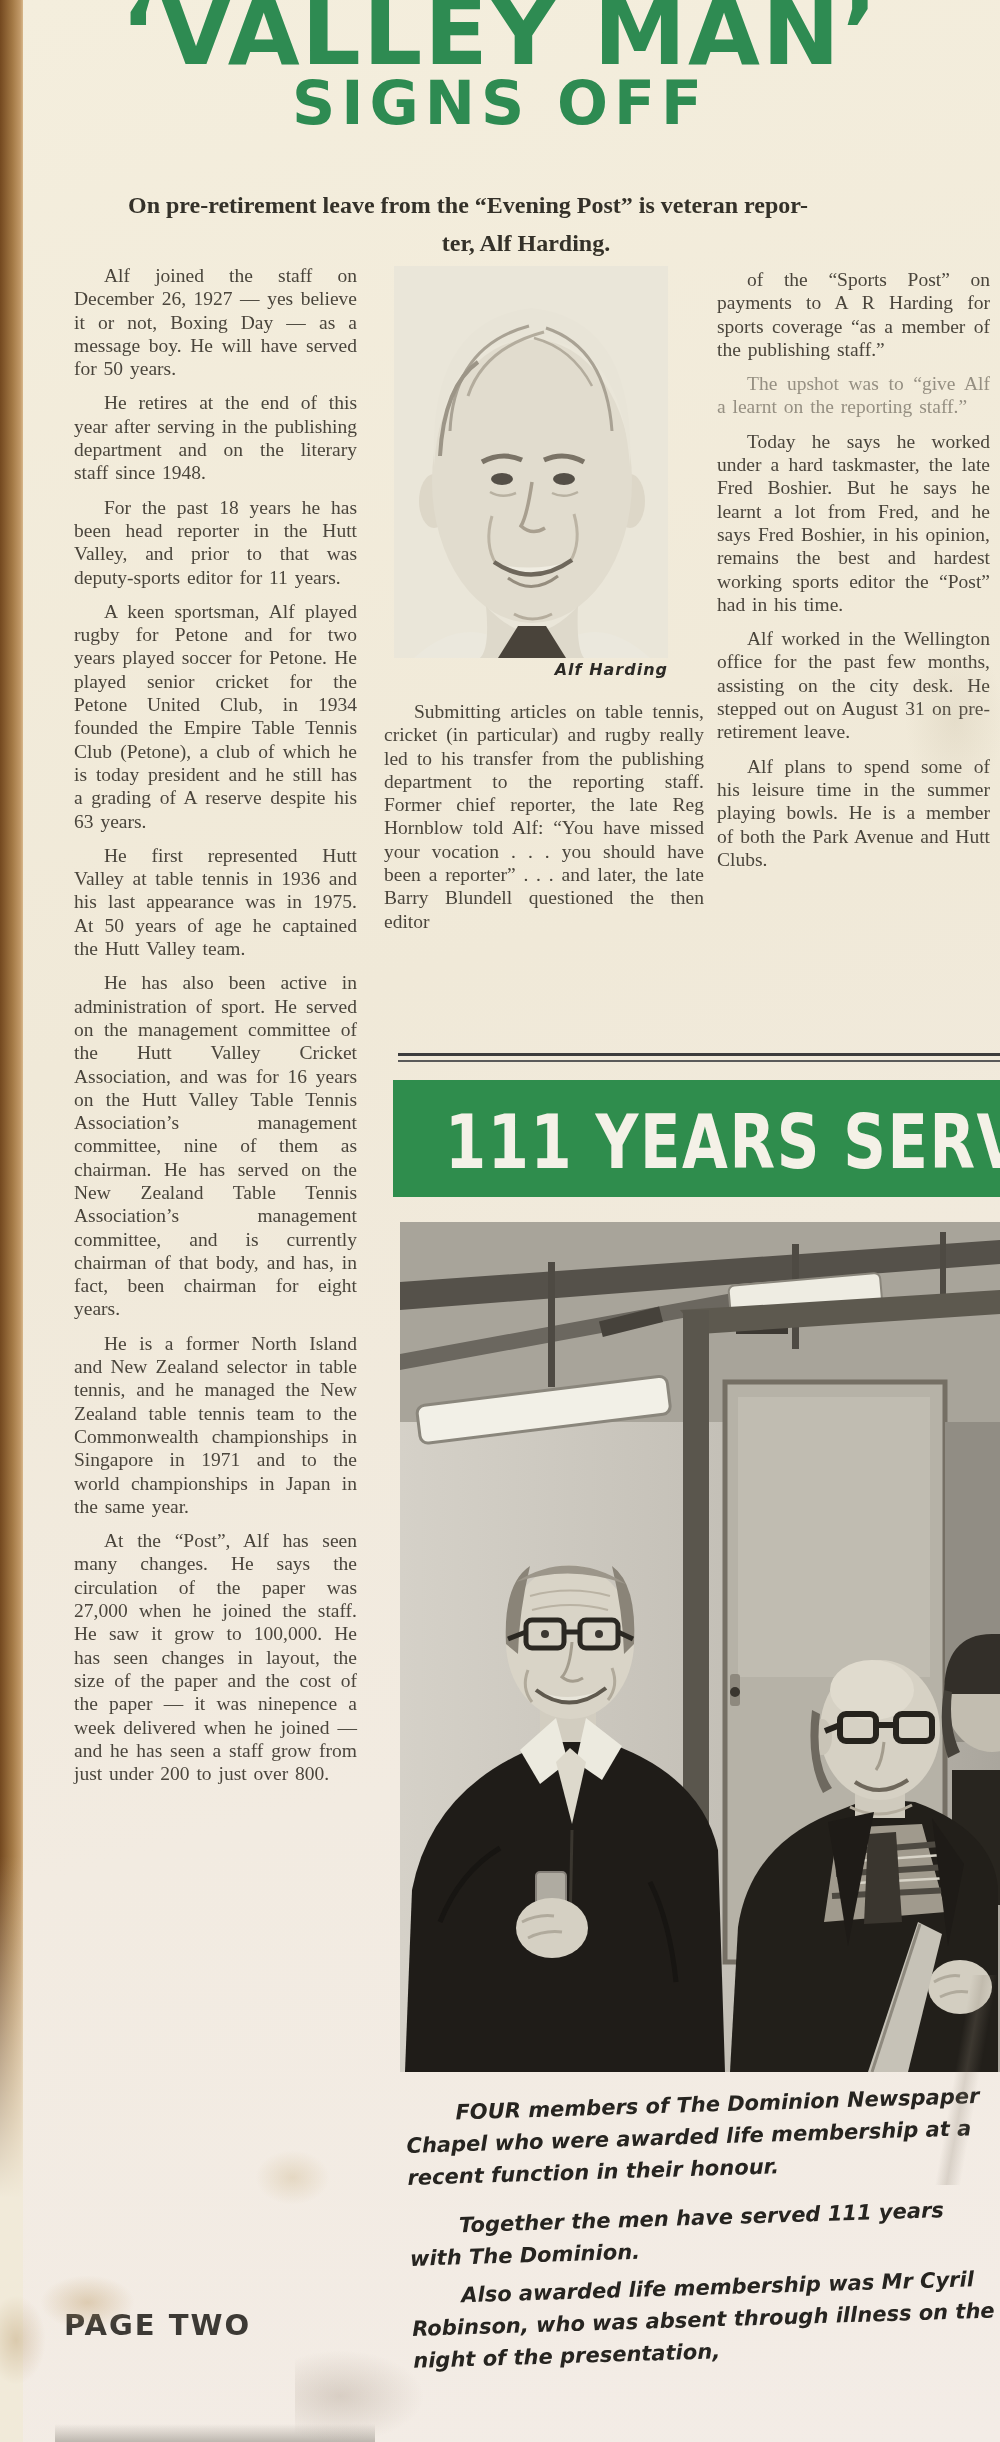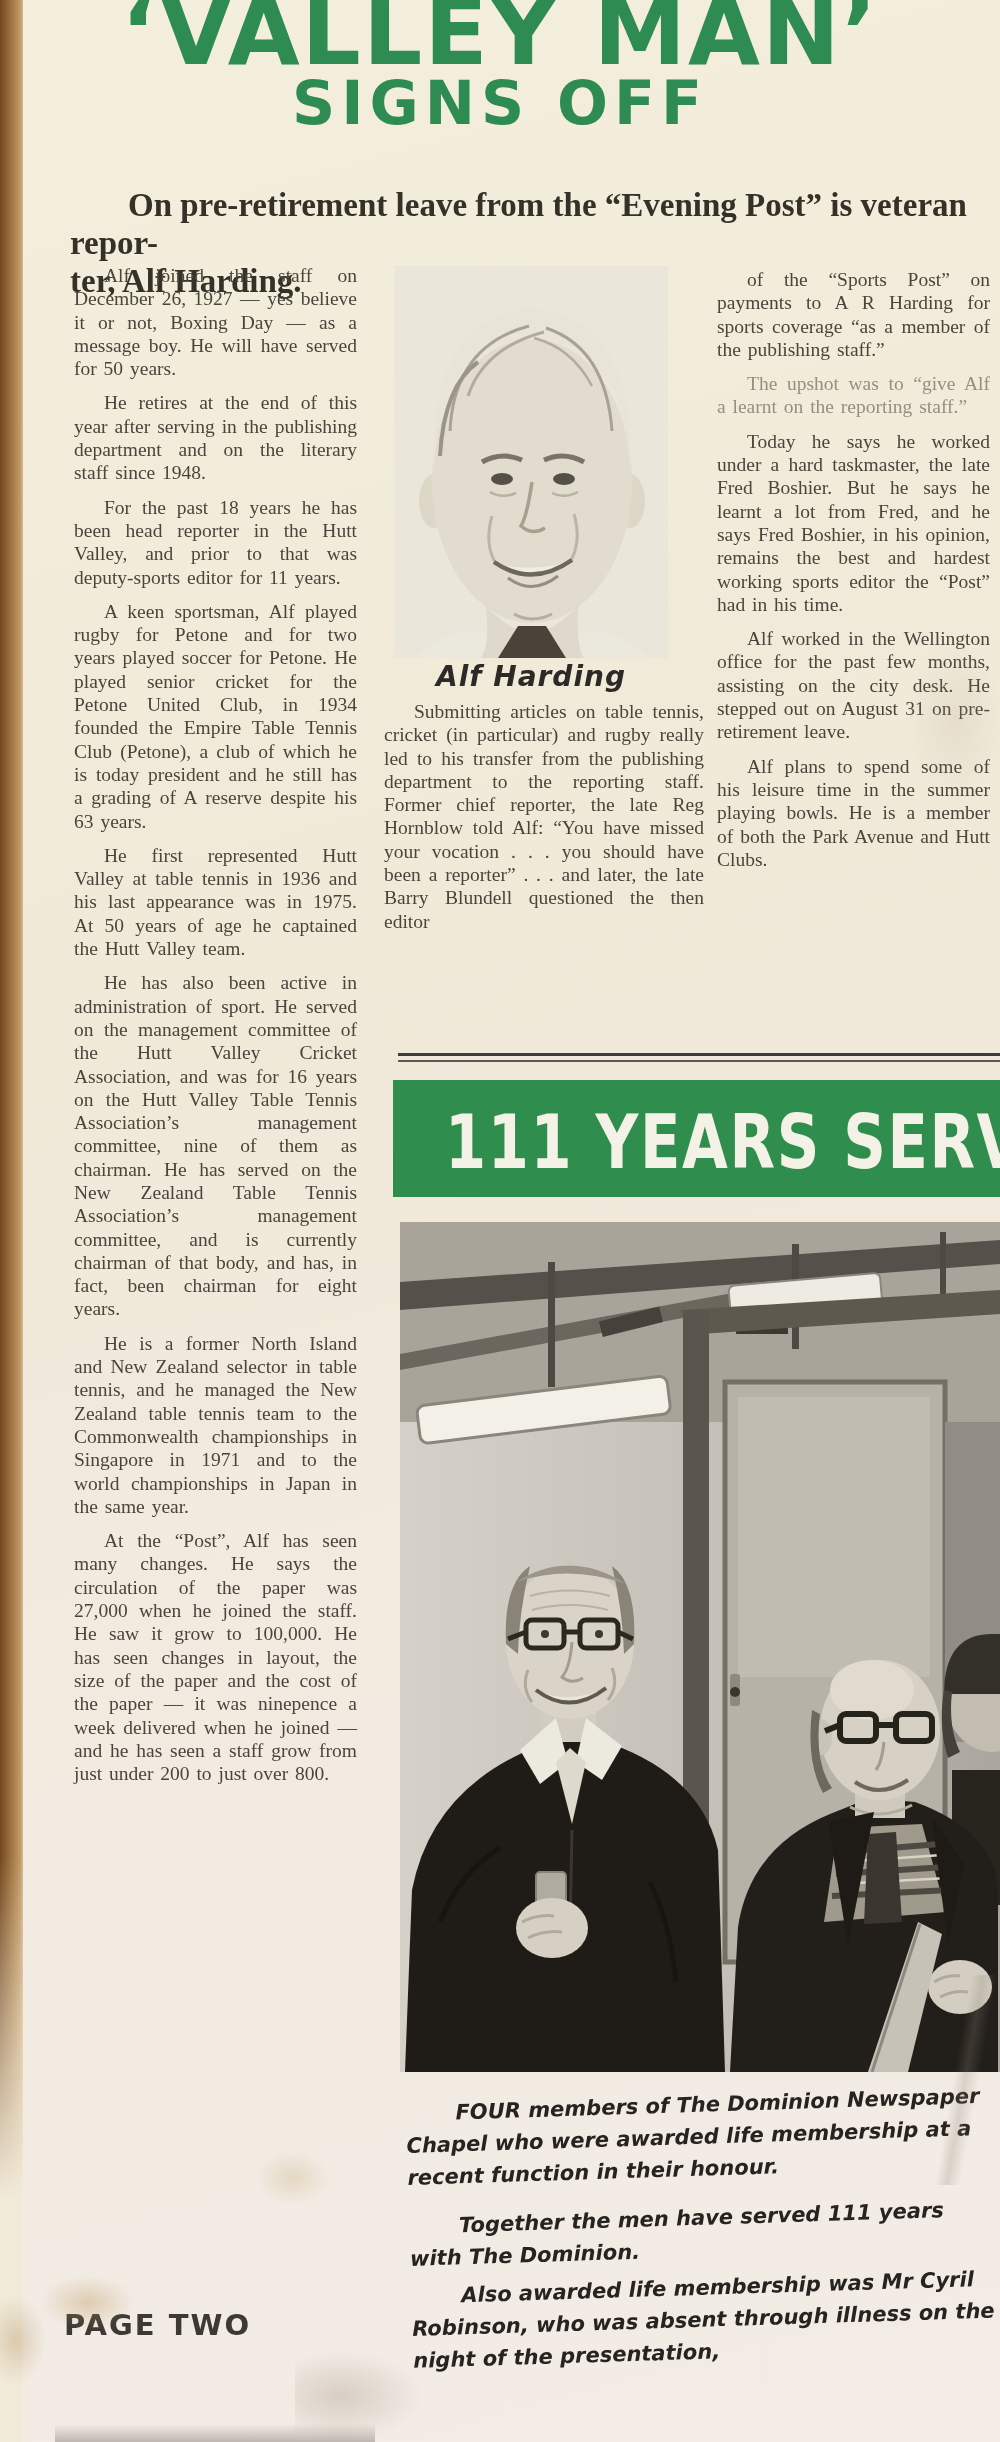--- a/index.html
+++ b/index.html
@@ -12,32 +12,32 @@
     position:absolute;left:0;top:0;width:23px;height:2442px;
     background:
       linear-gradient(to bottom, rgba(243,237,221,0) 0%, rgba(243,237,221,0) 76%, #f1ead9 90%),
       linear-gradient(to right,#73481f,#a47a46 55%,#c29a69 88%,#d8b88c);
   }
   .headline{position:absolute;left:0;right:0;top:-14px;text-align:center;
     font-family:"DejaVu Sans",sans-serif;font-weight:bold;color:#2e8b52;}
   .headline .l1{font-size:93px;line-height:1.0;letter-spacing:2px;display:block;}
   .headline .l2{font-size:60px;line-height:1.0;margin-top:-6px;letter-spacing:6px;display:block;}
   .intro{position:absolute;left:70px;top:186px;width:912px;
-    font-weight:bold;font-size:33px;line-height:38px;color:#343129;}
+    font-weight:bold;font-size:24px;line-height:38px;color:#343129;}
   .intro .i1{display:block;text-indent:58px;}
-  .intro .i2{display:block;}
+  .intro .i2{display:block;text-align:center;}
   .col{position:absolute;text-align:justify;font-size:19.5px;line-height:23.3px;color:#4a453c;word-spacing:2px;}
   .col p{margin:0 0 11px;text-indent:30px;}
   .col-left{left:74px;top:264px;width:283px;}
   .col-mid{left:384px;top:700px;width:320px;}
   .col-right{left:717px;top:268px;width:273px;}
   .faded{color:#958f82;}
   .portrait{position:absolute;left:394px;top:266px;width:274px;height:392px;}
-  .portrait-caption{position:absolute;left:394px;top:660px;width:274px;text-align:center;
-    font-family:"DejaVu Sans",sans-serif;font-style:italic;font-weight:bold;font-size:28px;color:#2c2a26;letter-spacing:1px;}
+  .portrait-caption{position:absolute;left:394px;top:660px;width:274px;text-align:right;
+    font-family:"DejaVu Sans",sans-serif;font-style:italic;font-weight:bold;font-size:16px;color:#2c2a26;letter-spacing:1px;}
   .rule{position:absolute;left:398px;top:1053px;width:602px;height:4px;
     border-top:3px solid #3c3c3c;border-bottom:2px solid #5a5a5a;}
   .banner{position:absolute;left:393px;top:1080px;width:607px;height:117px;background:#2f8d4d;overflow:hidden;}
   .banner-text{position:absolute;left:52px;top:19px;font-family:"DejaVu Sans",sans-serif;font-weight:bold;
     font-size:74px;color:#f4f1e7;white-space:nowrap;transform:scaleX(.8);transform-origin:0 0;letter-spacing:2px;}
   .photo2{position:absolute;left:400px;top:1222px;width:600px;height:850px;}
   .captions{position:absolute;left:405px;top:2098px;width:585px;transform:rotate(-1.8deg);transform-origin:0 0;
     font-family:"DejaVu Sans",sans-serif;font-style:italic;font-weight:bold;font-size:21px;line-height:32px;color:#262420;}
   .captions p{margin:0 0 17px;text-indent:50px;}
   .captions p.c2{margin-bottom:6px;}

